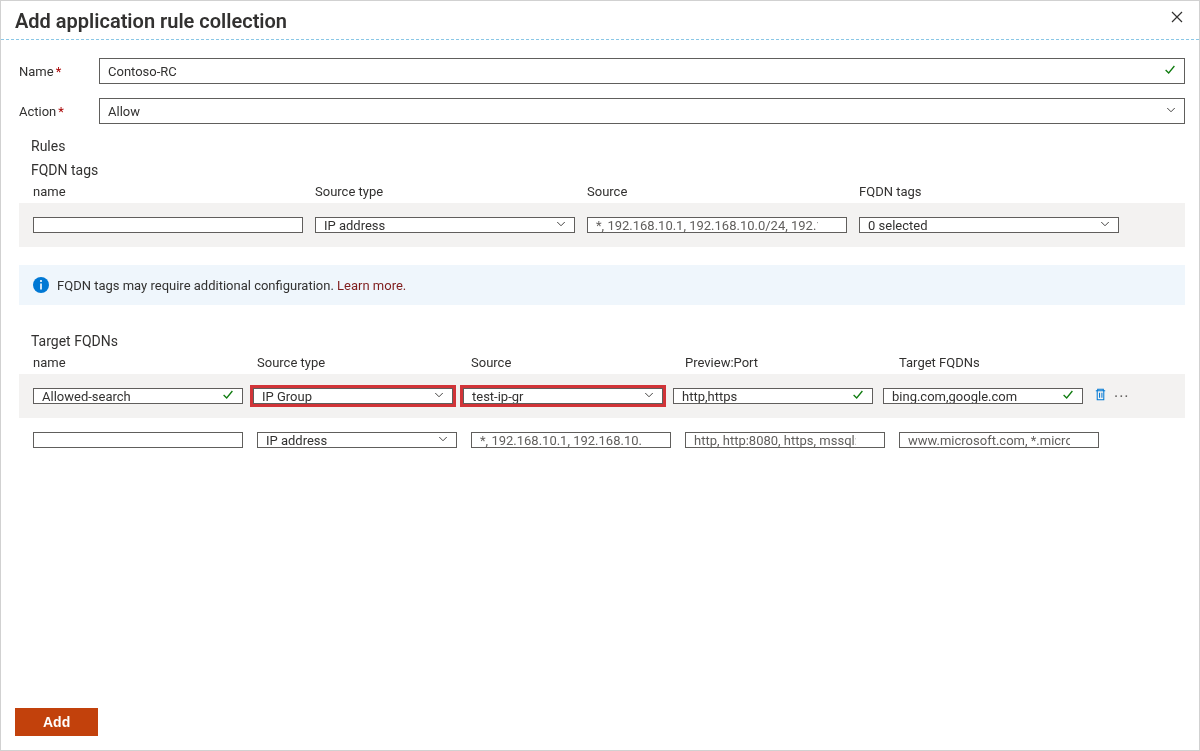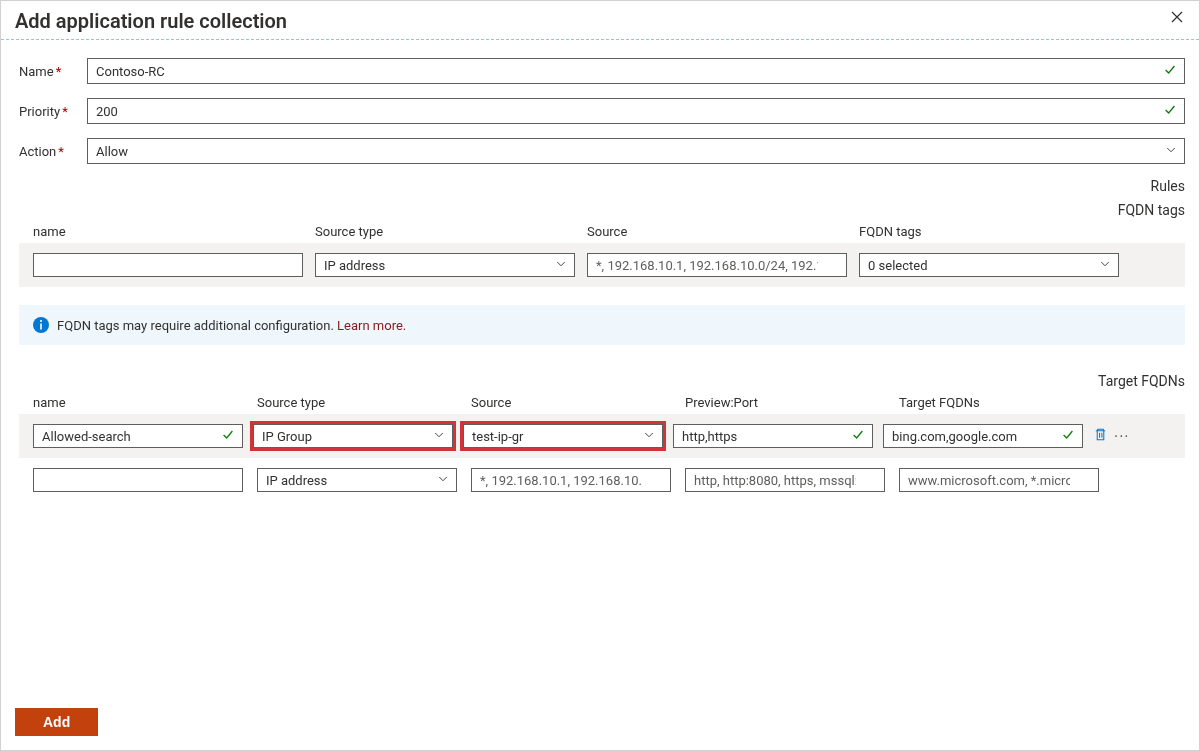--- a/index.html
+++ b/index.html
@@ -35,20 +35,21 @@
   .body {
     flex: 1;
     padding: 18px 14px 0 18px;
     overflow: hidden;
   }
 
   .form-row {
     display: flex;
     align-items: center;
     margin-bottom: 14px;
+    gap: 12px;
   }
   .form-label {
     width: 68px;
     font-size: 13px;
   }
   .req { color: #a80000; margin-left: 2px; }
 
   .text-input, .select-input {
     flex: 1;
     height: 26px;
@@ -79,21 +80,20 @@
     right: 8px;
     top: 50%;
     transform: translateY(-50%);
     pointer-events: none;
   }
   .chevron svg { stroke: #323130; }
 
   .section-title {
     font-size: 14px;
     margin: 8px 0 4px 12px;
-    text-align: right;
   }
 
   
   .grid {
     margin-top: 6px;
   }
   .grid-header, .grid-row {
     display: grid;
     align-items: center;
     gap: 12px;
@@ -114,21 +114,21 @@
     grid-template-columns: 210px 200px 200px 200px 200px 60px;
     padding-left: 14px;
     gap: 14px;
   }
   .target-fqdns .grid-row {
     height: 44px;
   }
   .target-fqdns .grid-row.filled { background: #f3f2f1; gap: 10px; }
 
   .cell { position: relative; }
-  .cell .text-input { width: 100%; height: 24px; }
+  .cell .text-input { width: 100%; height: 16px; }
   .cell.placeholder .text-input::placeholder { color: #605e5c; }
   .text-input::placeholder { color: #605e5c; }
 
   .highlight-red .text-input {
     outline: 3px solid #d13438;
     outline-offset: 0;
   }
 
   .info-bar {
     background: #eff6fc;
@@ -191,33 +191,20 @@
       <div class="input-wrap">
         <input class="text-input" type="text" value="Contoso-RC" style="">
         <span class="field-check">
           <svg width="14" height="14" viewBox="0 0 16 16" fill="none" stroke-width="1.5">
               <path d="M3 8.5 L6.5 12 L13 4"></path>
             </svg>
         </span>
       </div>
     </div>
 
-    <div class="form-row">
-      <div class="form-label">
-        <span>Priority</span><span class="req">*</span>
-      </div>
-      <div class="input-wrap">
-        <input class="text-input" type="text" value="200" style="">
-        <span class="field-check">
-          <svg width="14" height="14" viewBox="0 0 16 16" fill="none" stroke-width="1.5">
-              <path d="M3 8.5 L6.5 12 L13 4"></path>
-            </svg>
-        </span>
-      </div>
-    </div>
 
     <div class="form-row">
       <div class="form-label">
         <span>Action</span><span class="req">*</span>
       </div>
       <div class="input-wrap">
         <input class="text-input" type="text" readonly="" value="Allow" style="">
         <span class="chevron">
           <svg width="12" height="12" viewBox="0 0 16 16" fill="none" stroke-width="1.2">
               <path d="M3 6 L8 11 L13 6"></path>

